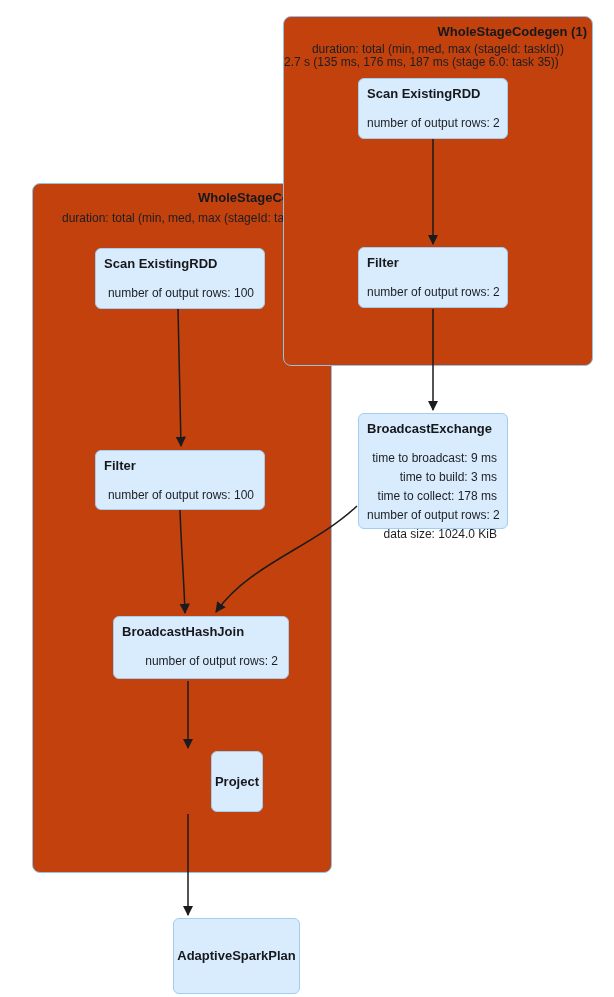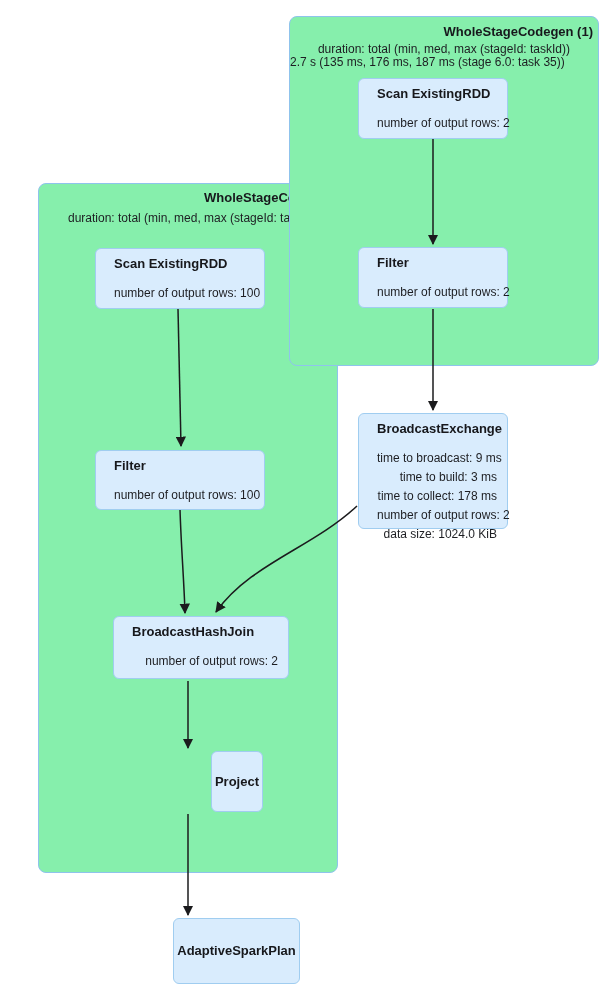--- a/index.html
+++ b/index.html
@@ -8,25 +8,24 @@
     background:#ffffff;
     overflow:hidden;
     font-family:"Liberation Sans", sans-serif;
     -webkit-font-smoothing:antialiased;
   }
   .canvas{position:relative;width:614px;height:997px;}
 
   
   .cluster{
     position:absolute;
-    background:#86efac;
+    background:#c2410c;
     border:1.5px solid #8fc3ec;
     border-radius:8px;
     box-sizing:border-box;
-    margin-left:6px;
   }
   .cluster-left{left:32px;top:183px;width:300px;height:690px;z-index:1;}
   .cluster-right{left:283px;top:16px;width:310px;height:350px;z-index:2;}
 
   .cl-title{
     position:absolute;
     font-size:13px;font-weight:bold;color:#17181c;
     white-space:nowrap;line-height:15px;
   }
   .cl-dur{
@@ -46,21 +45,21 @@
   
   svg.edges{position:absolute;left:0;top:0;z-index:3;pointer-events:none;}
 
   
   .node{
     position:absolute;
     background:#d9ecfd;
     border:1.5px solid #a0cdf0;
     border-radius:6px;
     box-sizing:border-box;
-    padding:7px 10px 0 18px;
+    padding:7px 10px 0 8px;
     z-index:4;
   }
   .node .nt{
     font-size:13px;font-weight:bold;color:#17181c;
     line-height:16px;white-space:nowrap;
   }
   .node .nm{
     font-size:12px;color:#1d1e22;
     line-height:19px;white-space:nowrap;text-align:right;
   }
@@ -147,17 +146,17 @@
     <div class="nt">BroadcastHashJoin</div>
     <div class="metrics">
       <div class="nm">number of output rows: 2</div>
     </div>
   </div>
 
   <div class="node center" style="left:163px;top:751px;width:52px;height:61px">
     <div class="nt">Project</div>
   </div>
 
-  <div class="node center" style="left:125px;top:918px;width:127px;height:66px">
+  <div class="node center" style="left:125px;top:918px;width:127px;height:76px">
     <div class="nt">AdaptiveSparkPlan</div>
   </div>
 
 </div>
 
 </body></html>

